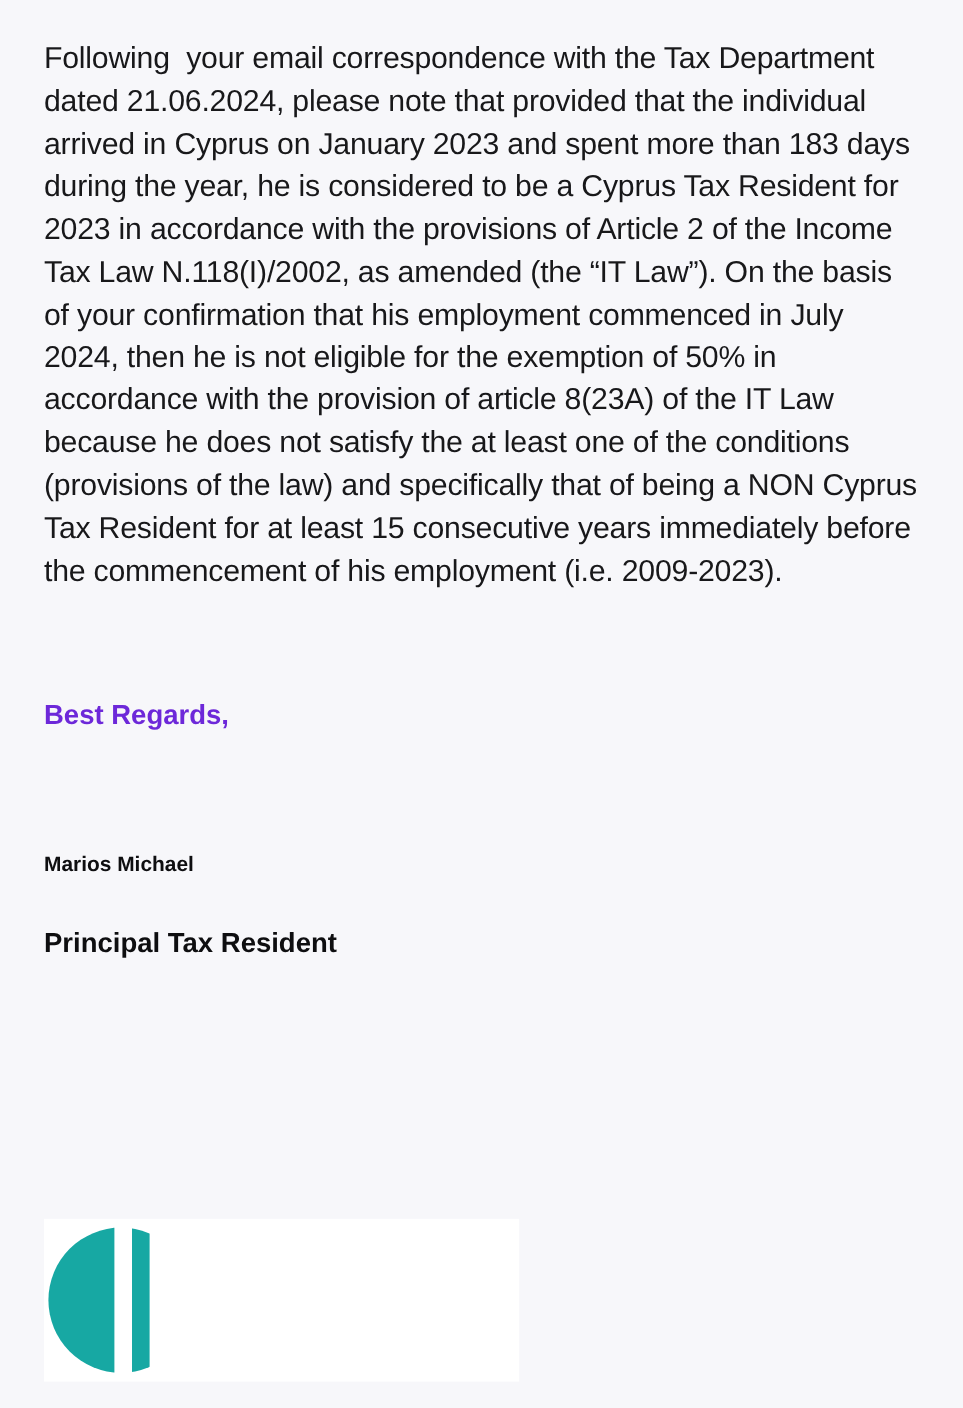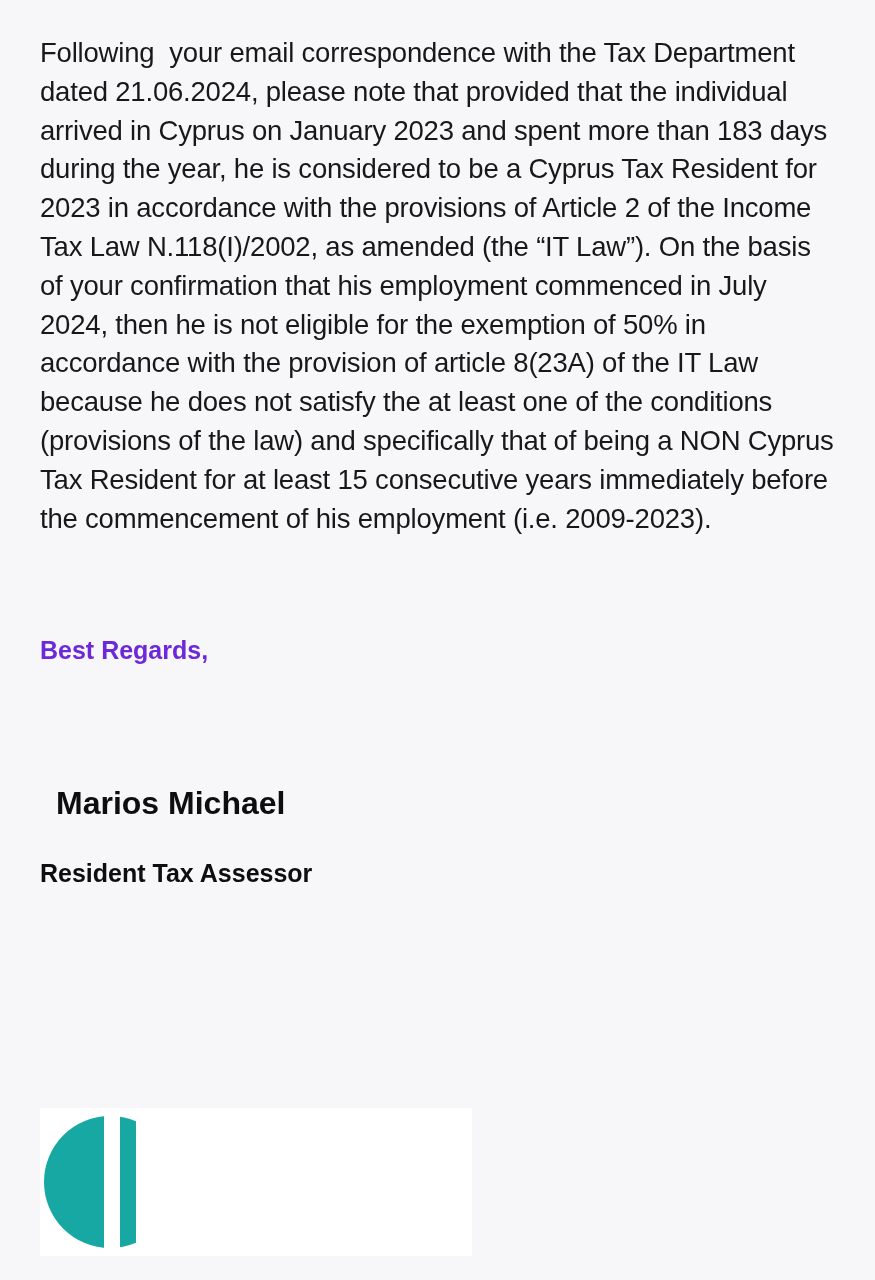--- a/index.html
+++ b/index.html
@@ -34,25 +34,25 @@
   .spacer-1 { height: 96px; }
   .sign-off {
     font-size: 25px;
     font-weight: bold;
     line-height: 32px;
     color: #6d28d9;
     margin: 0;
   }
   .spacer-2 { height: 104px; }
   .signer-name {
-    font-size: 32px;
+    font-size: 19px;
     font-weight: bold;
     line-height: 34px;
     color: #0e0e10;
-    margin: 16px;
+    margin: 0;
   }
   .signer-title {
     font-size: 25px;
     font-weight: bold;
     line-height: 34px;
     color: #0e0e10;
     margin: 36px 0 0 0;
   }
   .logo-wrap {
     position: absolute;
@@ -117,21 +117,21 @@
   <p class="body-text">Following  your email correspondence with the Tax Department dated 21.06.2024, please note that provided that the individual arrived in Cyprus on January 2023 and spent more than 183 days during the year, he is considered to be a Cyprus Tax Resident for 2023 in accordance with the provisions of Article 2 of the Income Tax Law N.118(I)/2002, as amended (the “IT Law”). On the basis of your confirmation that his employment commenced in July 2024, then he is not eligible for the exemption of 50% in accordance with the provision of article 8(23A) of the IT Law because he does not satisfy the at least one of the conditions  (provisions of the law) and specifically that of being a NON Cyprus Tax Resident for at least 15 consecutive years immediately before the commencement of his employment (i.e. 2009-2023).</p>
 
   <div class="spacer-1"></div>
 
   <p class="sign-off">Best Regards,</p>
 
   <div class="spacer-2"></div>
 
   <p class="signer-name">Marios Michael</p>
 
-  <p class="signer-title">Resident Tax Assessor</p>
+  <p class="signer-title">Principal Tax Resident</p>
 
   <div class="logo-wrap">
     <div class="logo-mark">
       <svg width="146" height="148" viewBox="0 0 146 148" xmlns="http://www.w3.org/2000/svg">
         <circle cx="70" cy="74" r="66" fill="#17a8a3"></circle>
         <rect x="64" y="2" width="16" height="144" fill="#ffffff"></rect>
         <rect x="96" y="2" width="50" height="144" fill="#ffffff"></rect>
       </svg>
     </div>
     <div class="logo-text">

